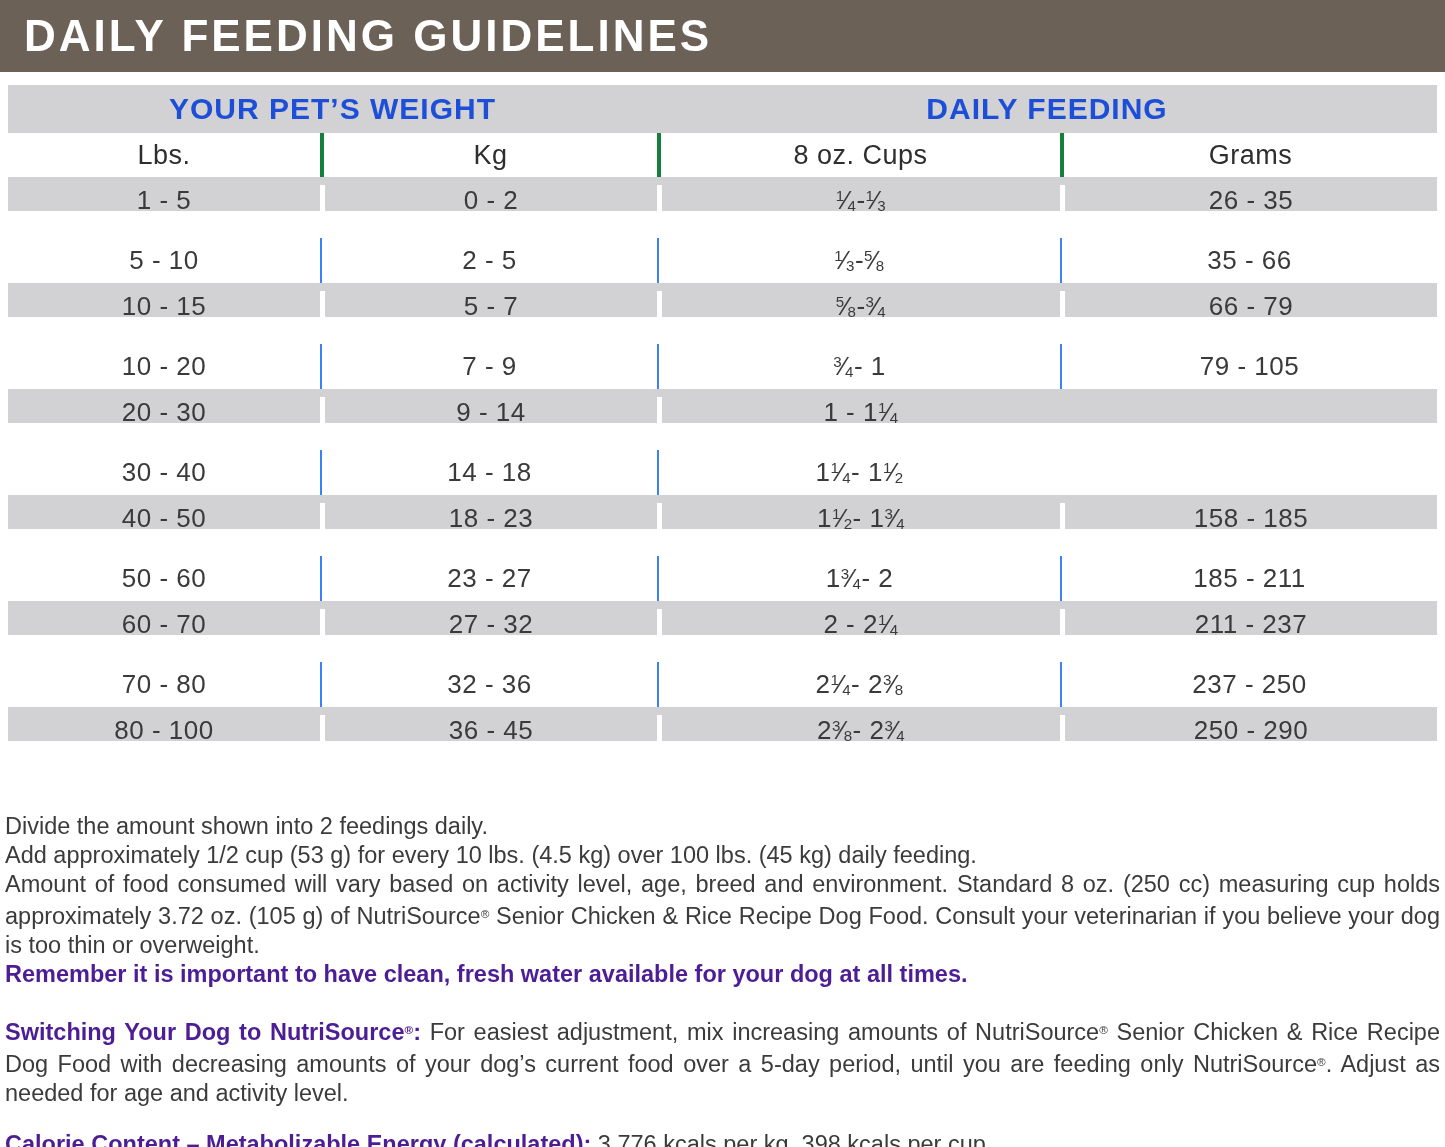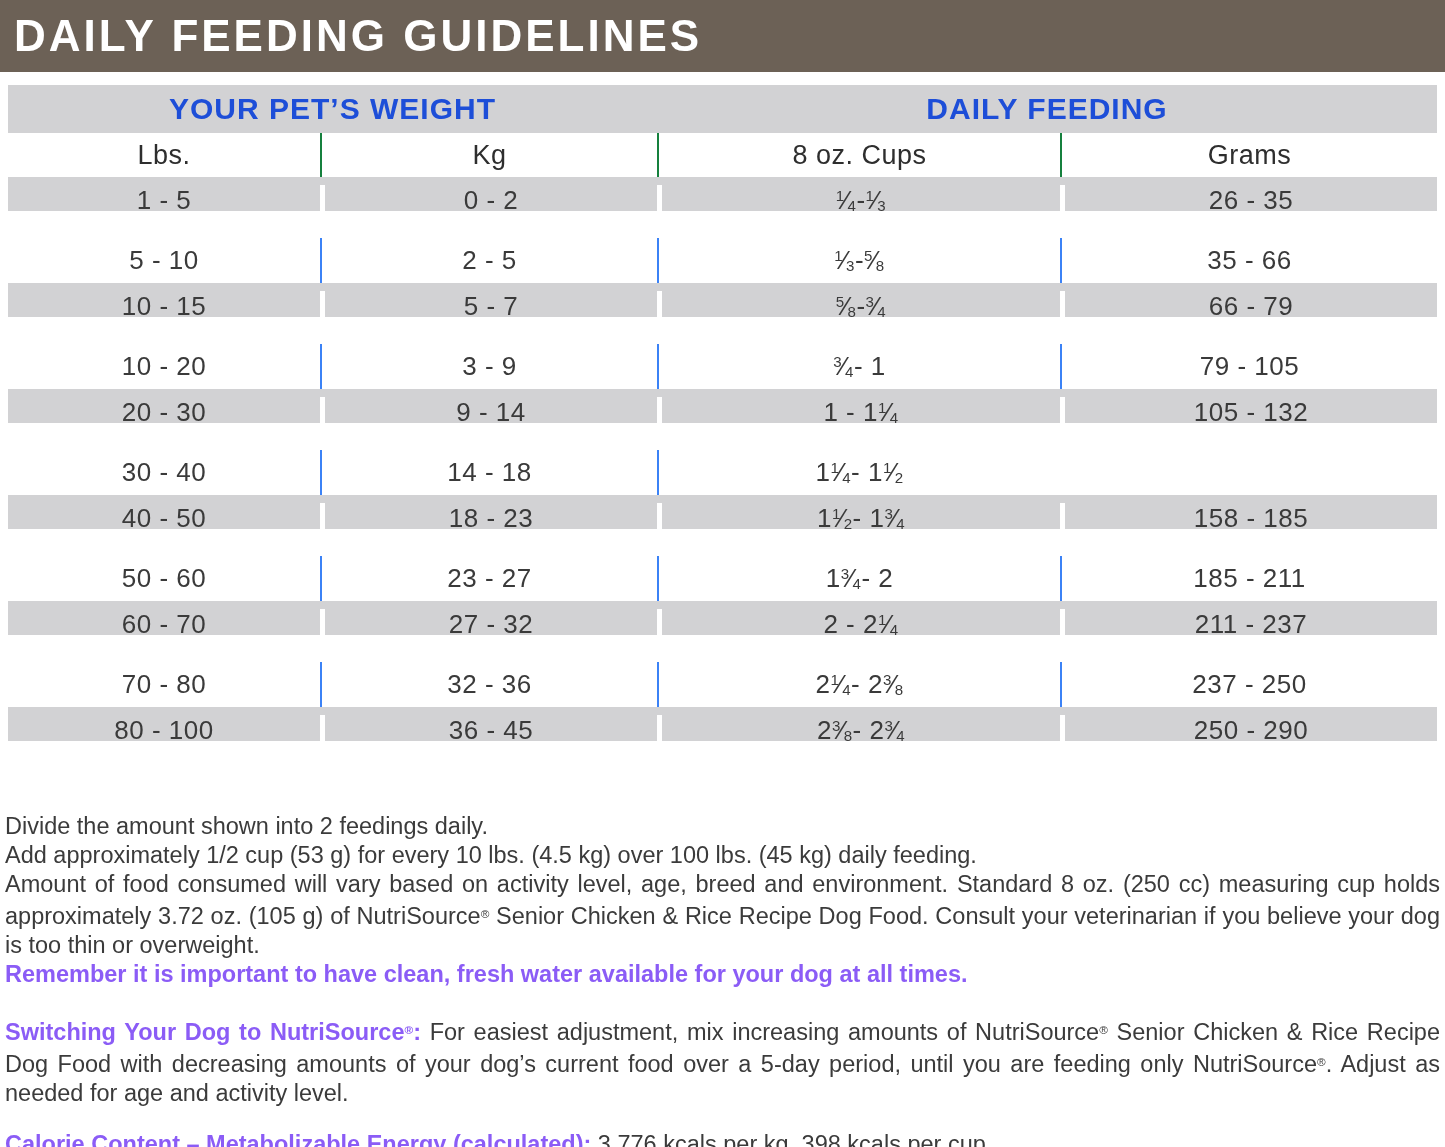--- a/index.html
+++ b/index.html
@@ -4,61 +4,61 @@
 <style>
   html,body{margin:0;padding:0;}
   body{
     width:1445px;height:1147px;overflow:hidden;background:#ffffff;
     font-family:"Liberation Sans", sans-serif;color:#3b3b3b;
     position:relative;
   }
   
   .banner{
     height:72px;background:#6c6156;color:#ffffff;
-    display:flex;align-items:center;box-sizing:border-box;padding-left:14px;
+    display:flex;align-items:center;box-sizing:border-box;padding-left:24px;
     font-weight:bold;font-size:44px;letter-spacing:3px;
   }
   
   .table-wrap{margin:13px 8px 0 8px;}
   .band-row{
     display:grid;grid-template-columns:649px 780px;height:48px;background:#d2d2d4;
   }
   .band-cell{
     display:flex;align-items:center;justify-content:center;
     font-weight:bold;font-size:30px;letter-spacing:1px;color:#1d4ed8;
   }
   .colhdr{
     display:grid;grid-template-columns:312px 337px 403px 377px;height:44px;background:#ffffff;
   }
   .colhdr .cell{
     display:flex;align-items:center;justify-content:center;
     font-size:27px;color:#2e2e2e;letter-spacing:0.5px;
   }
-  .colhdr .cell + .cell{border-left:2px solid #15803d;text-align:center;}
+  .colhdr .cell + .cell{border-left:4px solid #15803d;text-align:center;}
   .row{display:grid;grid-template-columns:312px 337px 403px 377px;height:53px;}
   .row.gray{
     background:linear-gradient(to bottom,#d2d2d4 0px,#d2d2d4 34px,#ffffff 34px);
   }
   .row .cell{
     display:flex;align-items:center;justify-content:center;
     font-size:26px;color:#3a3a3a;letter-spacing:0.5px;margin-top:8px;
   }
   .row .cell + .cell{border-left:2px solid #3b82f6;}
   .row.gray .cell + .cell{border-left:5px solid #ffffff;}
   .row.gray .cell{box-sizing:border-box;padding-bottom:19px;}
   
   .fr{white-space:nowrap;}
   .fr sup{font-size:0.58em;vertical-align:0.5em;}
   .fr sub{font-size:0.58em;vertical-align:-0.15em;}
   .fr .sl{margin:0 -1px;}
   
   .notes{margin:52px 5px 0 5px;font-size:23.5px;line-height:29px;color:#3b3b3b;}
   .notes p{margin:0;}
   p.justify{text-align:justify;}
-  .b{font-weight:bold;color:#8b5cf6;}
+  .b{font-weight:bold;color:#4c1d95;}
   .switching{margin:25px 5px 0 5px;font-size:23.5px;line-height:29px;}
   .calorie{margin:22px 5px 0 5px;font-size:23.5px;line-height:29px;}
   sup.reg{font-size:0.5em;vertical-align:0.55em;}
 </style>
 </head>
 <body>
 
 <div class="banner">
   <span>DAILY FEEDING GUIDELINES</span>
 </div>
@@ -91,29 +91,28 @@
         <div class="cell">35 - 66</div>
       </div>
       <div class="row gray">
         <div class="cell">10 - 15</div>
         <div class="cell">5 - 7</div>
         <div class="cell"><span class="fr"><sup>5</sup><span class="sl">⁄</span><sub>8</sub></span> - <span class="fr"><sup>3</sup><span class="sl">⁄</span><sub>4</sub></span></div>
         <div class="cell">66 - 79</div>
       </div>
       <div class="row white">
         <div class="cell">10 - 20</div>
-        <div class="cell">3 - 9</div>
+        <div class="cell">7 - 9</div>
         <div class="cell"><span class="fr"><sup>3</sup><span class="sl">⁄</span><sub>4</sub></span> - 1</div>
         <div class="cell">79 - 105</div>
       </div>
       <div class="row gray">
         <div class="cell">20 - 30</div>
         <div class="cell">9 - 14</div>
         <div class="cell">1 - 1 <span class="fr"><sup>1</sup><span class="sl">⁄</span><sub>4</sub></span></div>
-        <div class="cell">105 - 132</div>
       </div>
       <div class="row white">
         <div class="cell">30 - 40</div>
         <div class="cell">14 - 18</div>
         <div class="cell">1 <span class="fr"><sup>1</sup><span class="sl">⁄</span><sub>4</sub></span> - 1 <span class="fr"><sup>1</sup><span class="sl">⁄</span><sub>2</sub></span></div>
       </div>
       <div class="row gray">
         <div class="cell">40 - 50</div>
         <div class="cell">18 - 23</div>
         <div class="cell">1 <span class="fr"><sup>1</sup><span class="sl">⁄</span><sub>2</sub></span> - 1 <span class="fr"><sup>3</sup><span class="sl">⁄</span><sub>4</sub></span></div>

